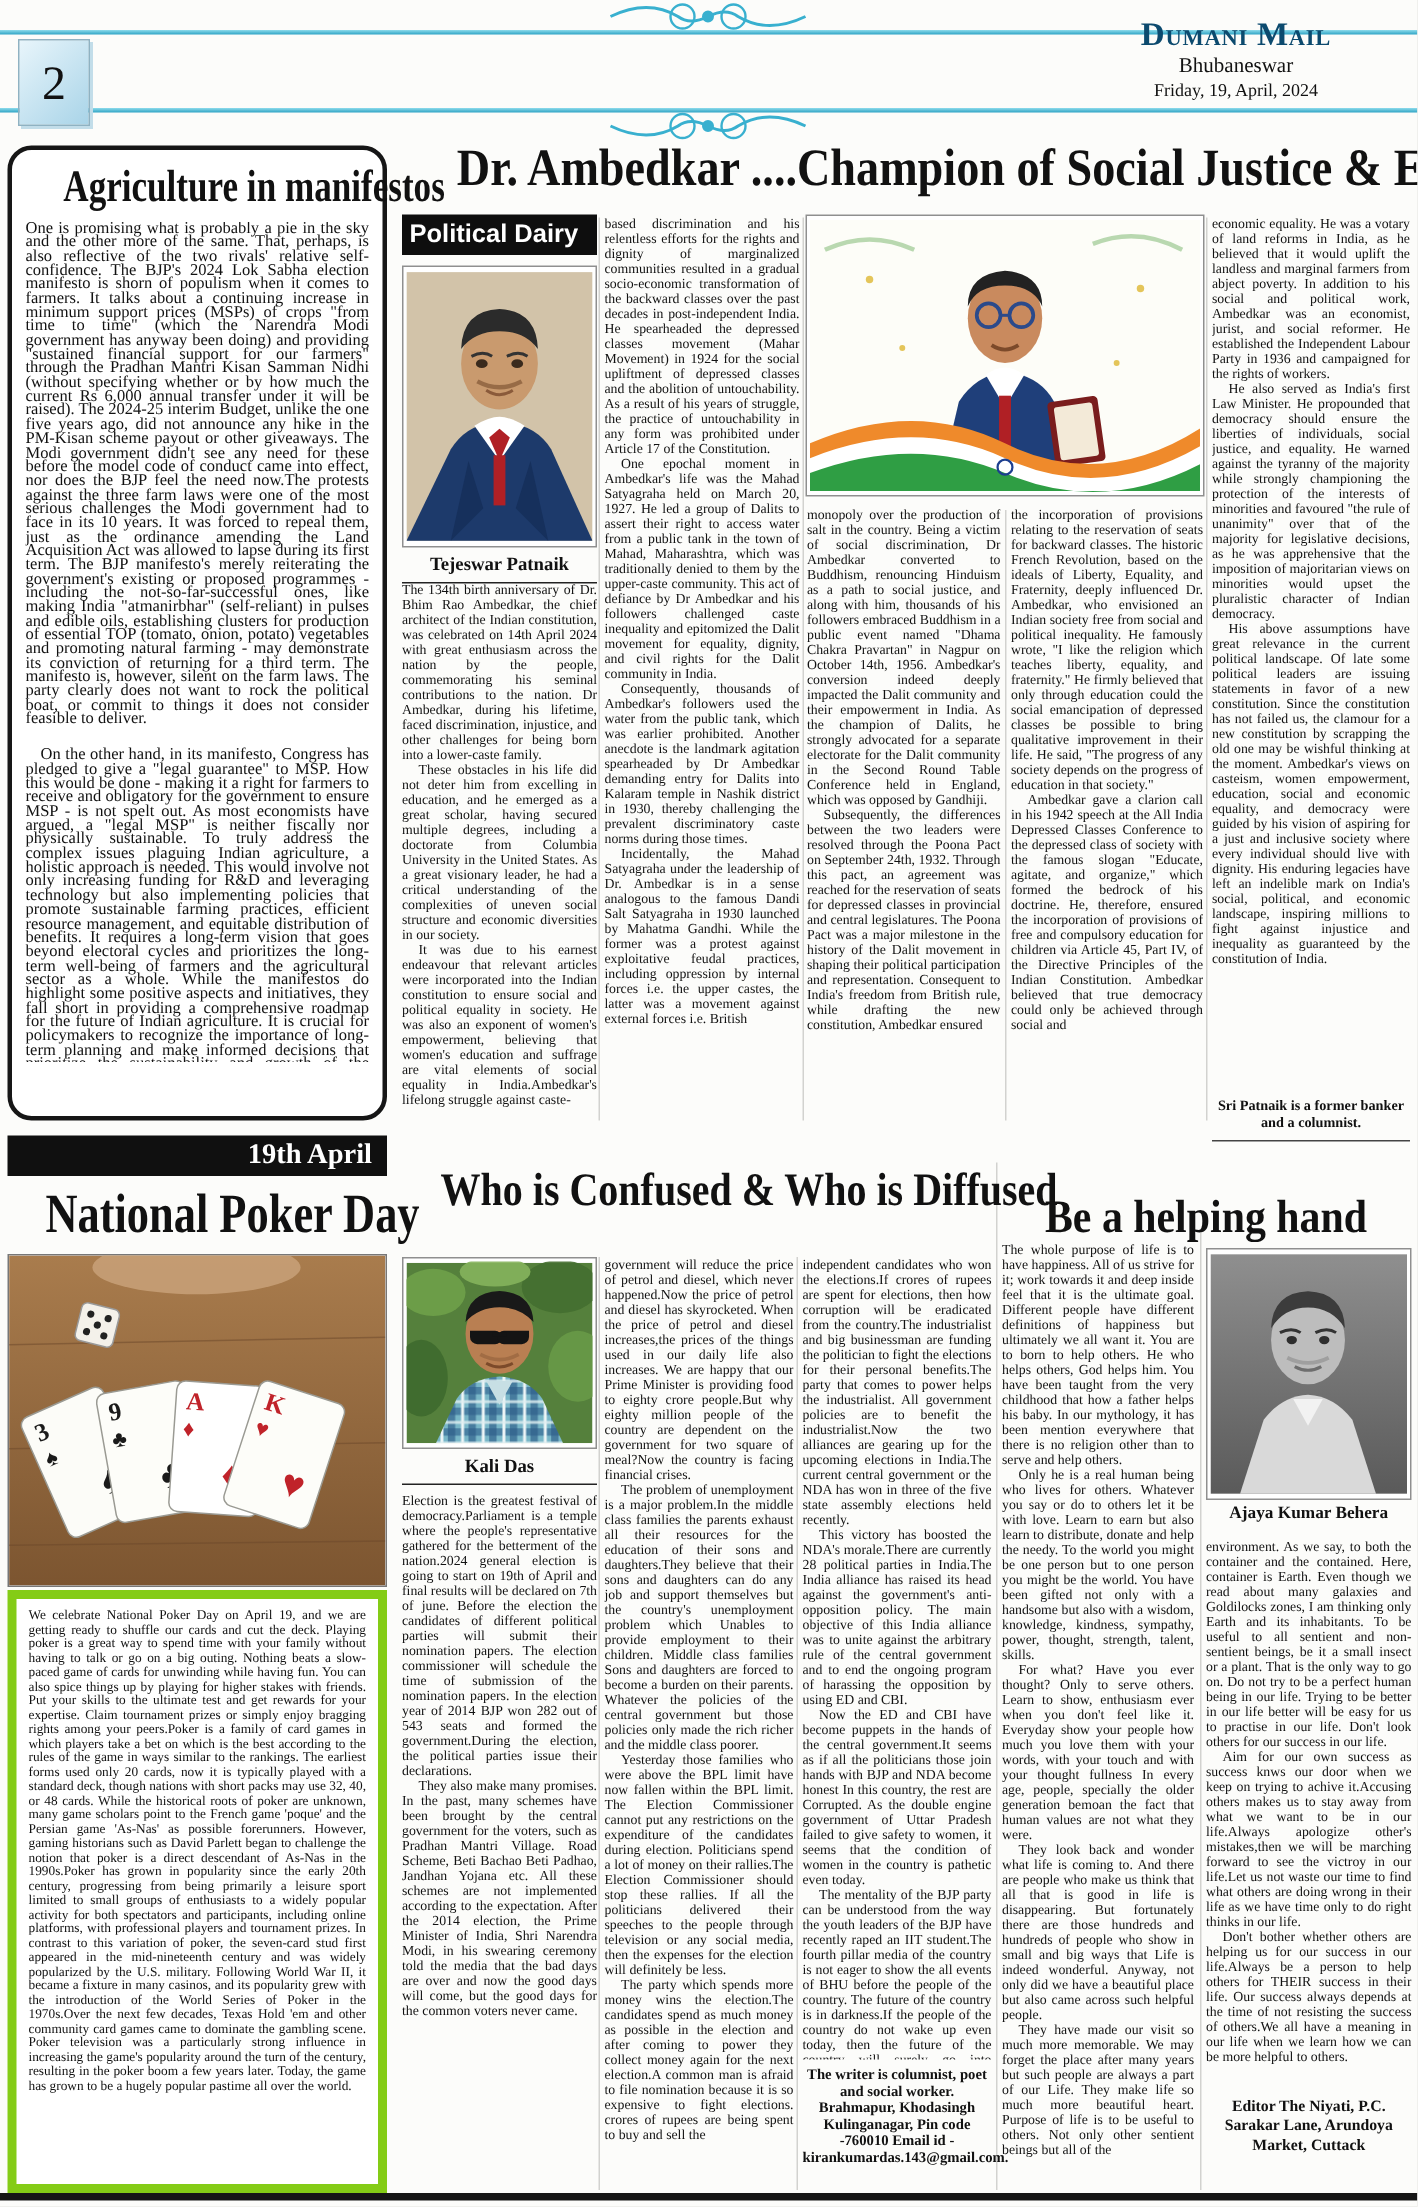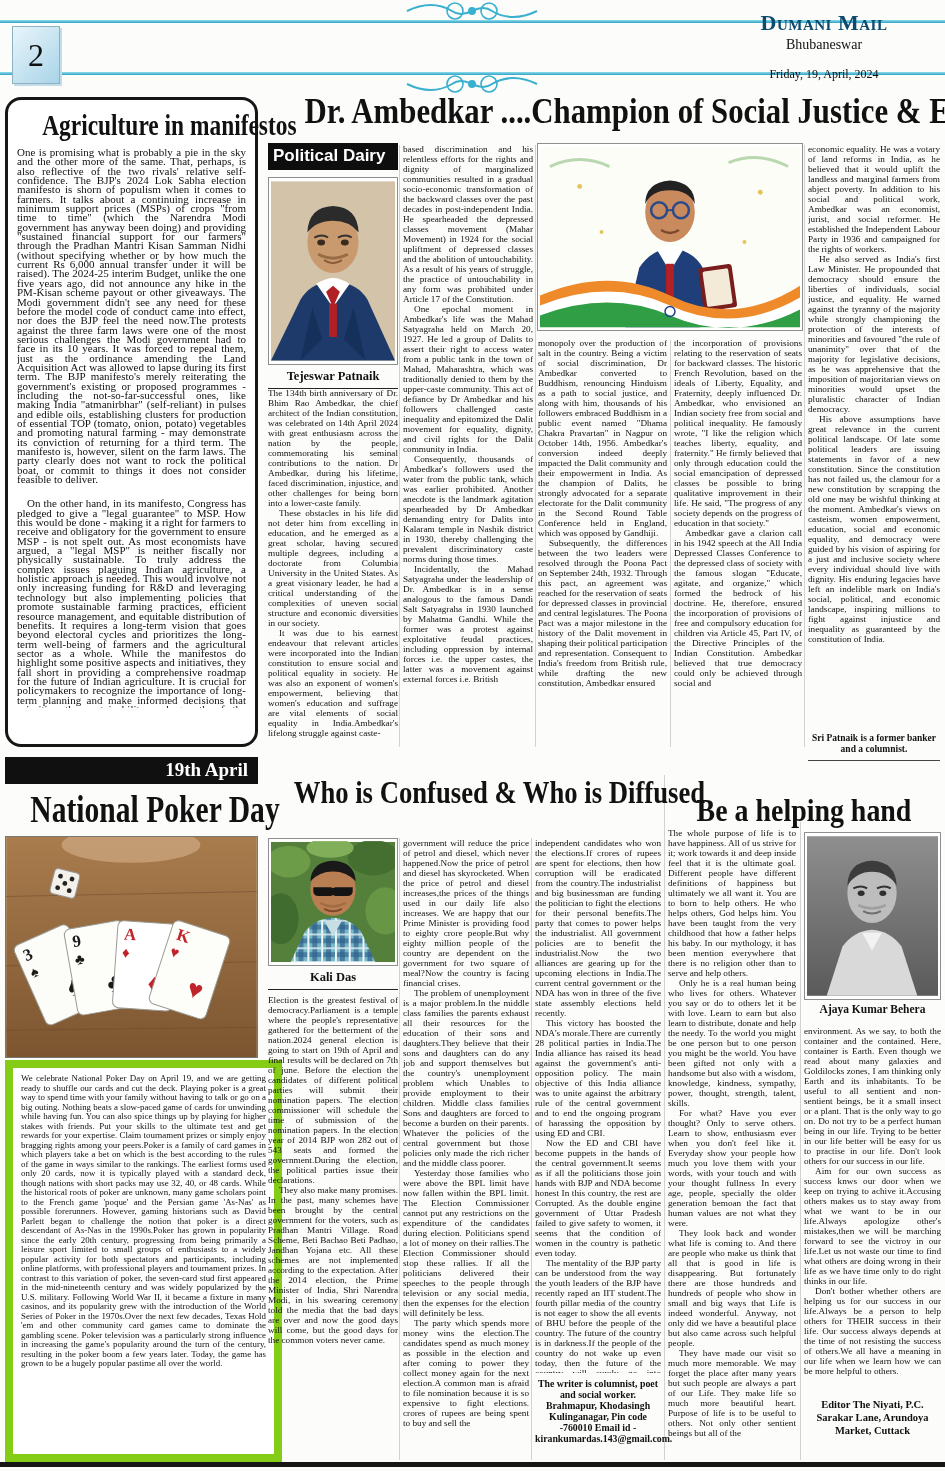--- a/index.html
+++ b/index.html
@@ -10,21 +10,21 @@
          background:linear-gradient(#8edcec,#2fa3c4);}
   .pagenum{position:absolute;left:12px;top:26px;width:46px;height:56px;
            background:linear-gradient(135deg,#e8f5fb,#a9d4e8);border:1px solid #8fb2c2;
            box-shadow:2px 2px 0 #c2dde9;display:flex;align-items:center;justify-content:center;
            font-size:32px;}
   .edit-title{position:absolute;left:0;top:26px;width:945px;text-align:center;
               font-size:46px;letter-spacing:2px;color:#c23a1e;}
   .masthead{position:absolute;right:16px;top:10px;text-align:center;width:210px;}
   .paper-name{font-variant:small-caps;font-weight:bold;font-size:22px;color:#0c4a6e;letter-spacing:.5px;}
   .city{font-size:14px;margin-top:1px;}
-  .date{font-size:12px;margin-top:14px;}
+  .date{font-size:12px;margin-top:0;}
   .ornament{position:absolute;left:402px;width:140px;height:20px;}
   
   .headline{font-weight:bold;white-space:nowrap;text-align:center;}
   .shrinkx{display:block;transform:scaleX(.85);transform-origin:50% 50%;}
   
   .agri-box{position:absolute;left:5px;top:97px;width:253px;height:650px;border:3px solid #161616;
             border-radius:16px;box-sizing:border-box;padding:6px 9px;background:#fff;}
   .agri-title{font-size:30px;margin:2px 0 6px;}
   .body-md{font-size:11px;line-height:9.35px;text-align:justify;overflow:hidden;}
   .body-md p{margin:0;}
@@ -41,21 +41,21 @@
           padding:3px 5px 4px;}
   .photo{position:absolute;background:#fff;border:1px solid #8f8f8f;padding:2px;box-sizing:border-box;}
   .photo svg{display:block;width:100%;height:100%;}
   .caption{position:absolute;font-weight:bold;text-align:center;font-size:12.5px;}
   .caption.ruled{border-bottom:1.5px solid #222;padding-bottom:4px;}
   .credit{position:absolute;font-weight:bold;text-align:center;font-size:9.5px;line-height:11px;}
   
   .banner{position:absolute;left:5px;top:757px;width:253px;height:27px;background:#101010;color:#fff;
           box-sizing:border-box;text-align:right;font-weight:bold;font-size:19px;padding:2px 10px 0 0;}
   .poker-title{position:absolute;left:5px;top:788px;width:253px;font-size:37px;}
-  .poker-box{position:absolute;left:5px;top:1060px;width:277px;height:402px;border:8px solid #84cc16;
+  .poker-box{position:absolute;left:5px;top:1060px;width:253px;height:402px;border:6px solid #84cc16;
              box-sizing:border-box;padding:6px 8px;background:#fff;}
   .bottom-rule{position:absolute;left:0;top:1462px;width:945px;height:5px;background:#161616;}
   .svg-text{font-family:"Liberation Serif",serif;font-weight:bold;}
   .red{fill:#c0232a;} .blk{fill:#1a1a1a;}
 </style>
 </head>
 <body>
 
 <div class="page">
 

